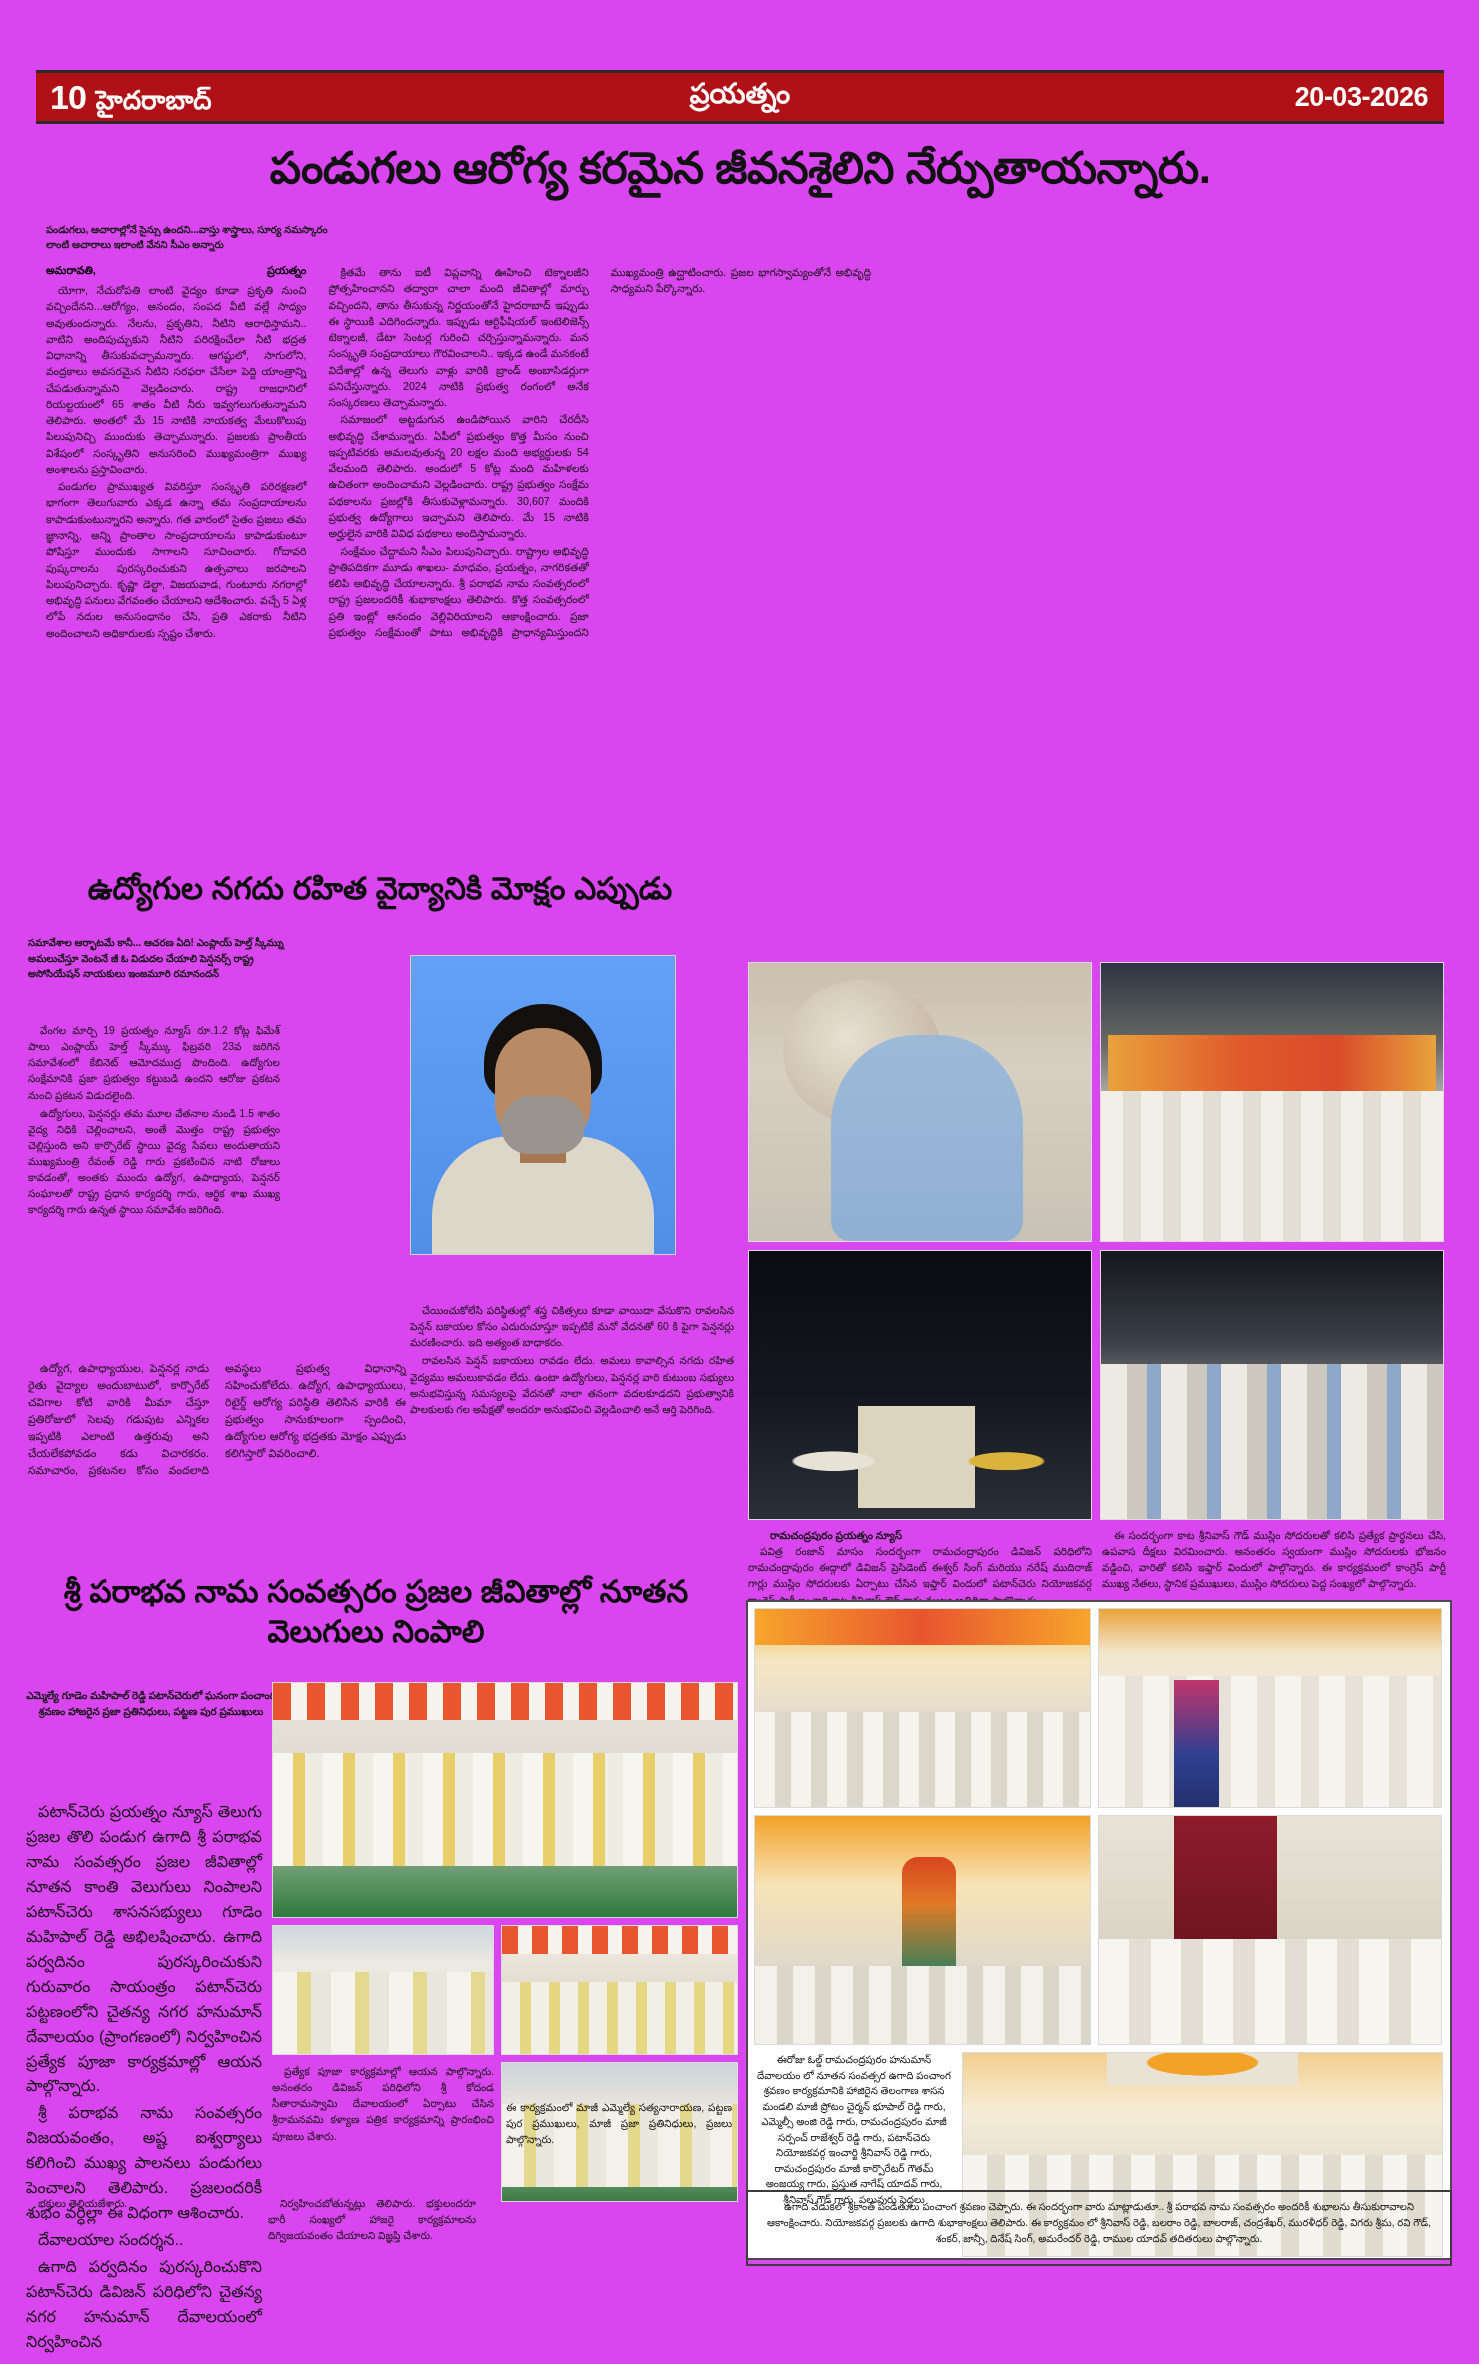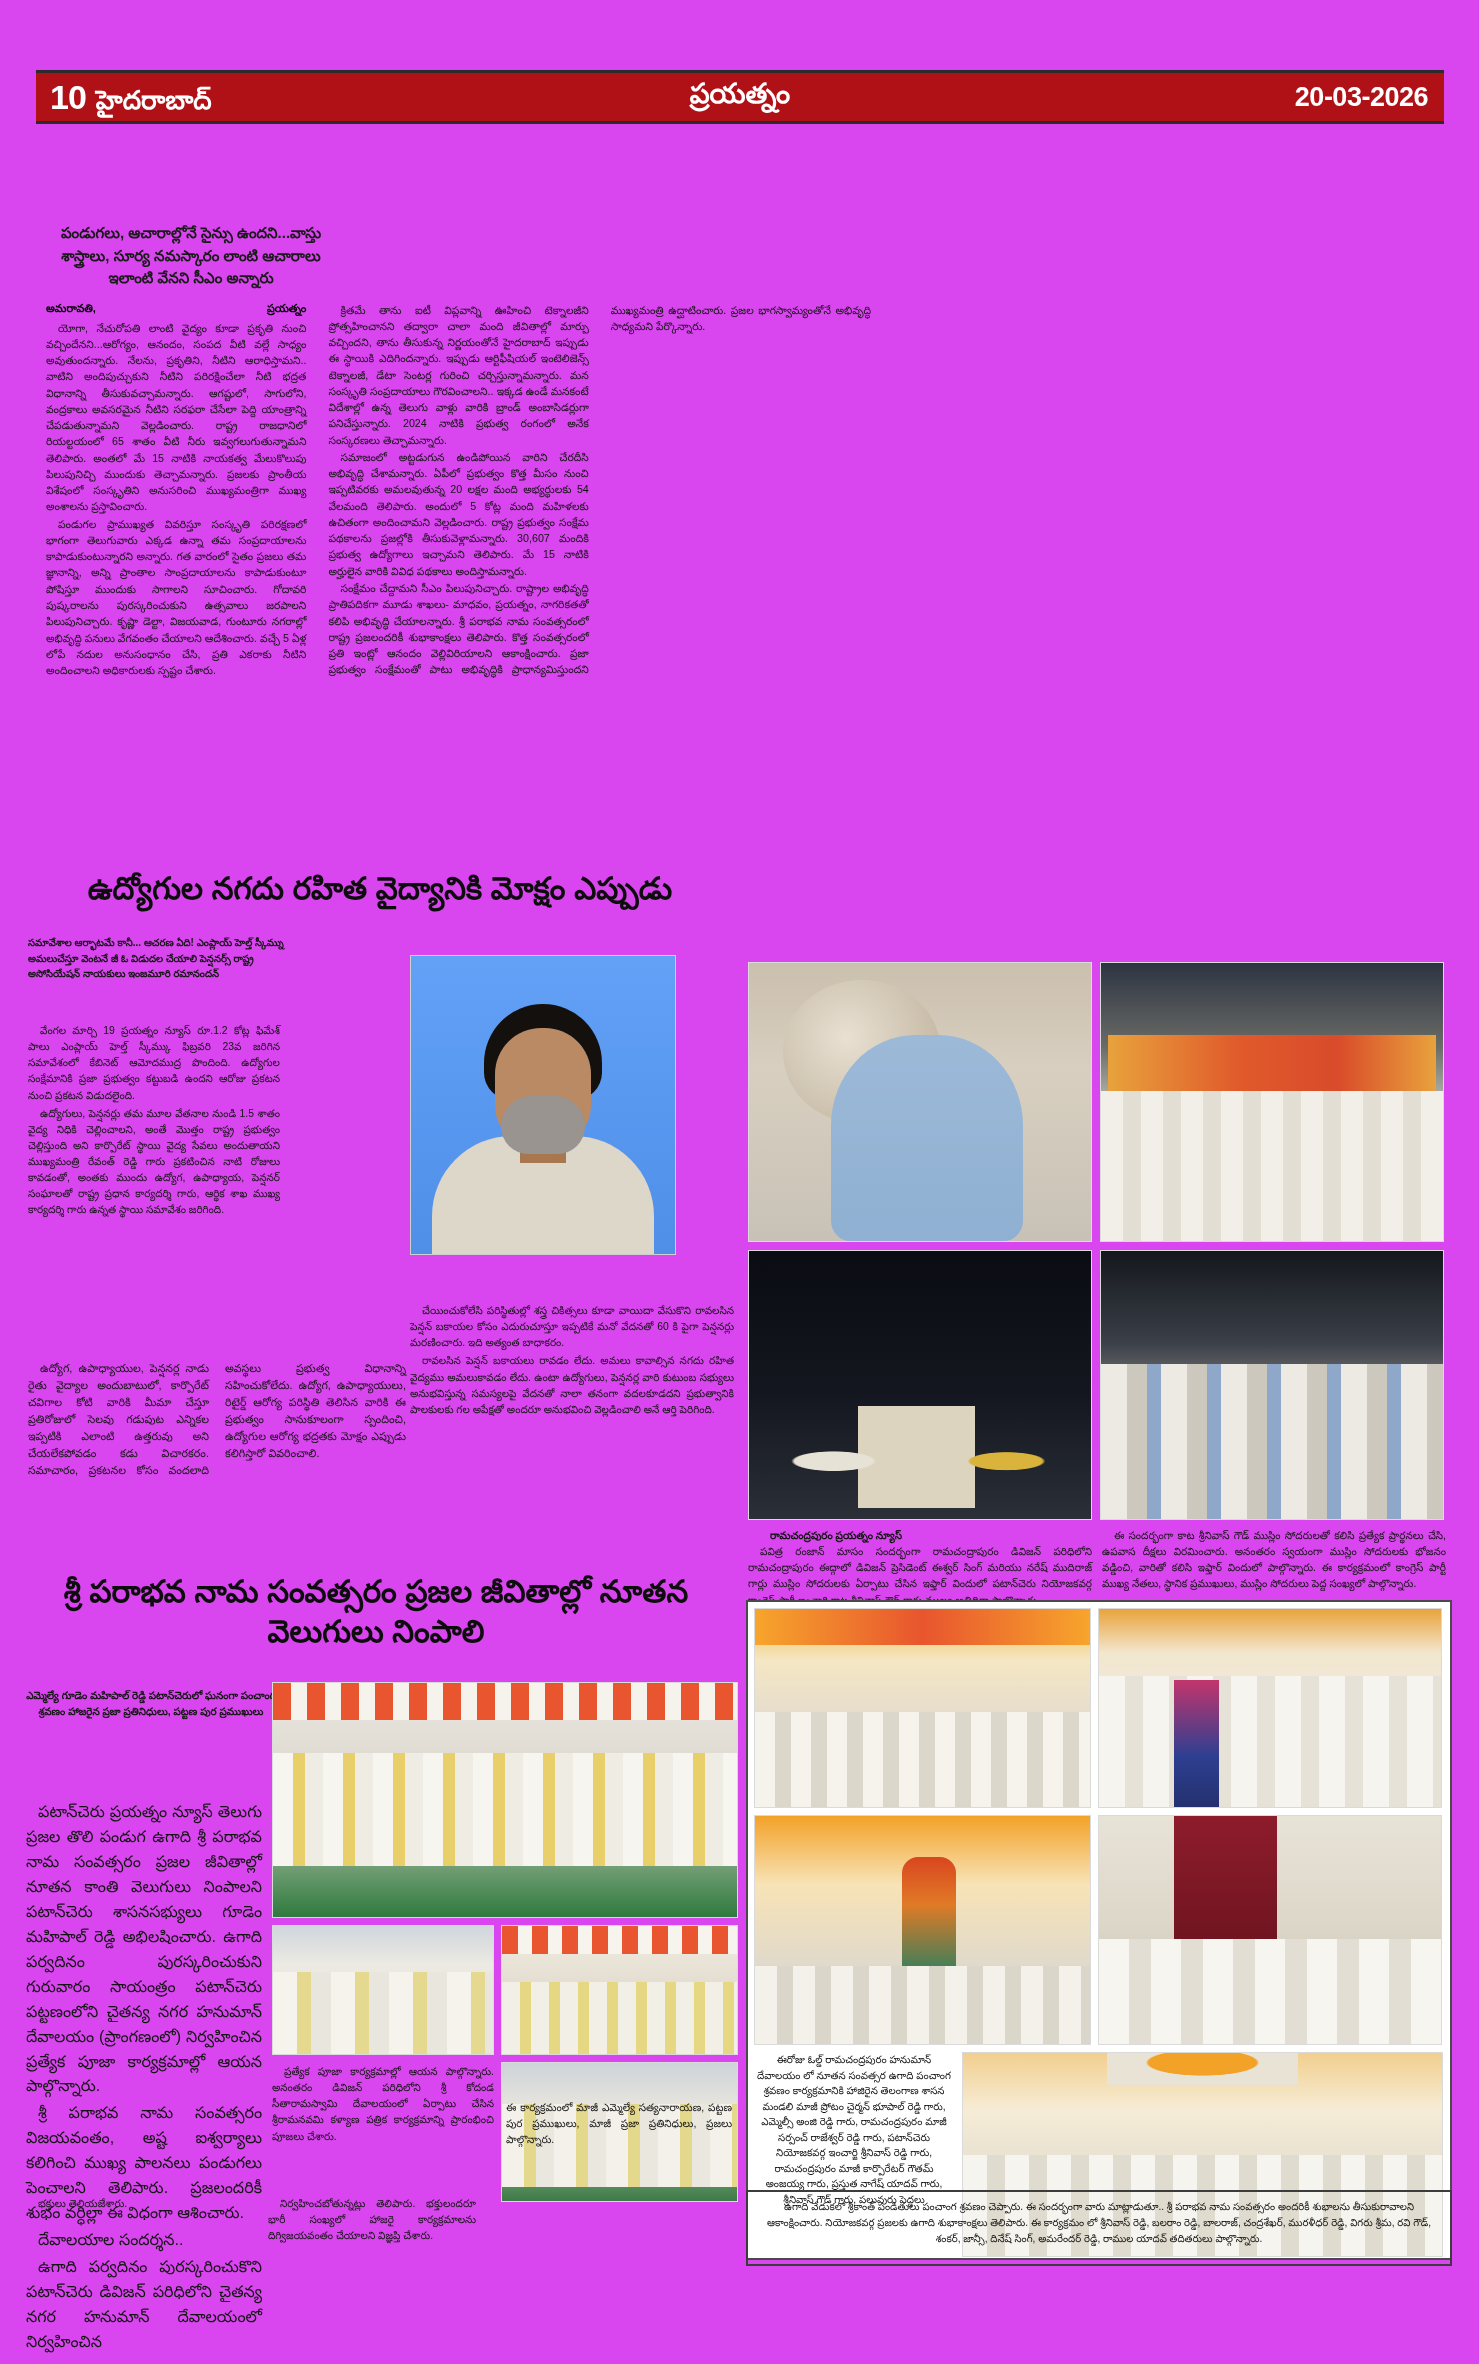--- a/index.html
+++ b/index.html
@@ -83,22 +83,21 @@
 
   
   .lead-block {
     position: absolute;
     left: 46px;
     top: 222px;
     width: 1390px;
   }
   .lead-kicker {
     width: 290px;
-    text-align: center;
-    font-size: 15px;
+    font-size: 10px;
     font-weight: 700;
     line-height: 1.5;
     color: #1a1a1a;
     margin: 0 auto 0 0;
     padding-bottom: 12px;
   }
   .lead-cols {
     column-count: 5;
     column-gap: 22px;
     column-fill: auto;
@@ -476,20 +475,21 @@
 
   <div class="masthead">
     <div class="mast-left">
       <span class="mast-pageno">10</span>
       <span class="mast-city">హైదరాబాద్</span>
     </div>
     <div class="mast-center">ప్రయత్నం</div>
     <div class="mast-right">20-03-2026</div>
   </div>
 
+  <div class="lead-headline">పండుగలు ఆరోగ్య కరమైన జీవనశైలిని నేర్పుతాయన్నారు.</div>
 
   <div class="lead-block">
     <div class="lead-kicker">పండుగలు, ఆచారాల్లోనే సైన్సు ఉందని...వాస్తు శాస్త్రాలు, సూర్య నమస్కారం లాంటి ఆచారాలు ఇలాంటి వేనని సీఎం అన్నారు</div>
     <div class="lead-cols">
       <div class="dateline-row">
         <span>అమరావతి,</span>
         <span>ప్రయత్నం</span>
       </div>
       <p>యోగా, నేచురోపతి లాంటి వైద్యం కూడా ప్రకృతి నుంచి వచ్చిందేనని...ఆరోగ్యం, ఆనందం, సంపద వీటి వల్లే సాధ్యం అవుతుందన్నారు. నేలను, ప్రకృతిని, నీటిని ఆరాధిస్తామని.. వాటిని అందిపుచ్చుకుని నీటిని పరిరక్షించేలా నీటి భద్రత విధానాన్ని తీసుకువచ్చామన్నారు. ఆగష్టులో, సాగులోని, వంద్రకాలు అవసరమైన నీటిని సరఫరా చేసేలా పెద్ది యాంత్రాన్ని చేపడుతున్నామని వెల్లడించారు. రాష్ట్ర రాజధానిలో రియల్టయంలో 65 శాతం వీటి నీరు ఇవ్వగలుగుతున్నామని తెలిపారు. అంతలో మే 15 నాటికి నాయకత్వ మేలుకొలుపు పిలుపునిచ్చి ముందుకు తెచ్చామన్నారు. ప్రజలకు ప్రాంతీయ విశేషంలో సంస్కృతిని అనుసరించి ముఖ్యమంత్రిగా ముఖ్య అంశాలను ప్రస్తావించారు.</p>
       <p>పండుగల ప్రాముఖ్యత వివరిస్తూ సంస్కృతి పరిరక్షణలో భాగంగా తెలుగువారు ఎక్కడ ఉన్నా తమ సంప్రదాయాలను కాపాడుకుంటున్నారని అన్నారు. గత వారంలో సైతం ప్రజలు తమ జ్ఞానాన్ని, అన్ని ప్రాంతాల సాంప్రదాయాలను కాపాడుకుంటూ పోషిస్తూ ముందుకు సాగాలని సూచించారు. గోదావరి పుష్కరాలను పురస్కరించుకుని ఉత్సవాలు జరపాలని పిలుపునిచ్చారు. కృష్ణా డెల్టా, విజయవాడ, గుంటూరు నగరాల్లో అభివృద్ధి పనులు వేగవంతం చేయాలని ఆదేశించారు. వచ్చే 5 ఏళ్ల లోపే నదుల అనుసంధానం చేసి, ప్రతి ఎకరాకు నీటిని అందించాలని అధికారులకు స్పష్టం చేశారు.</p>

